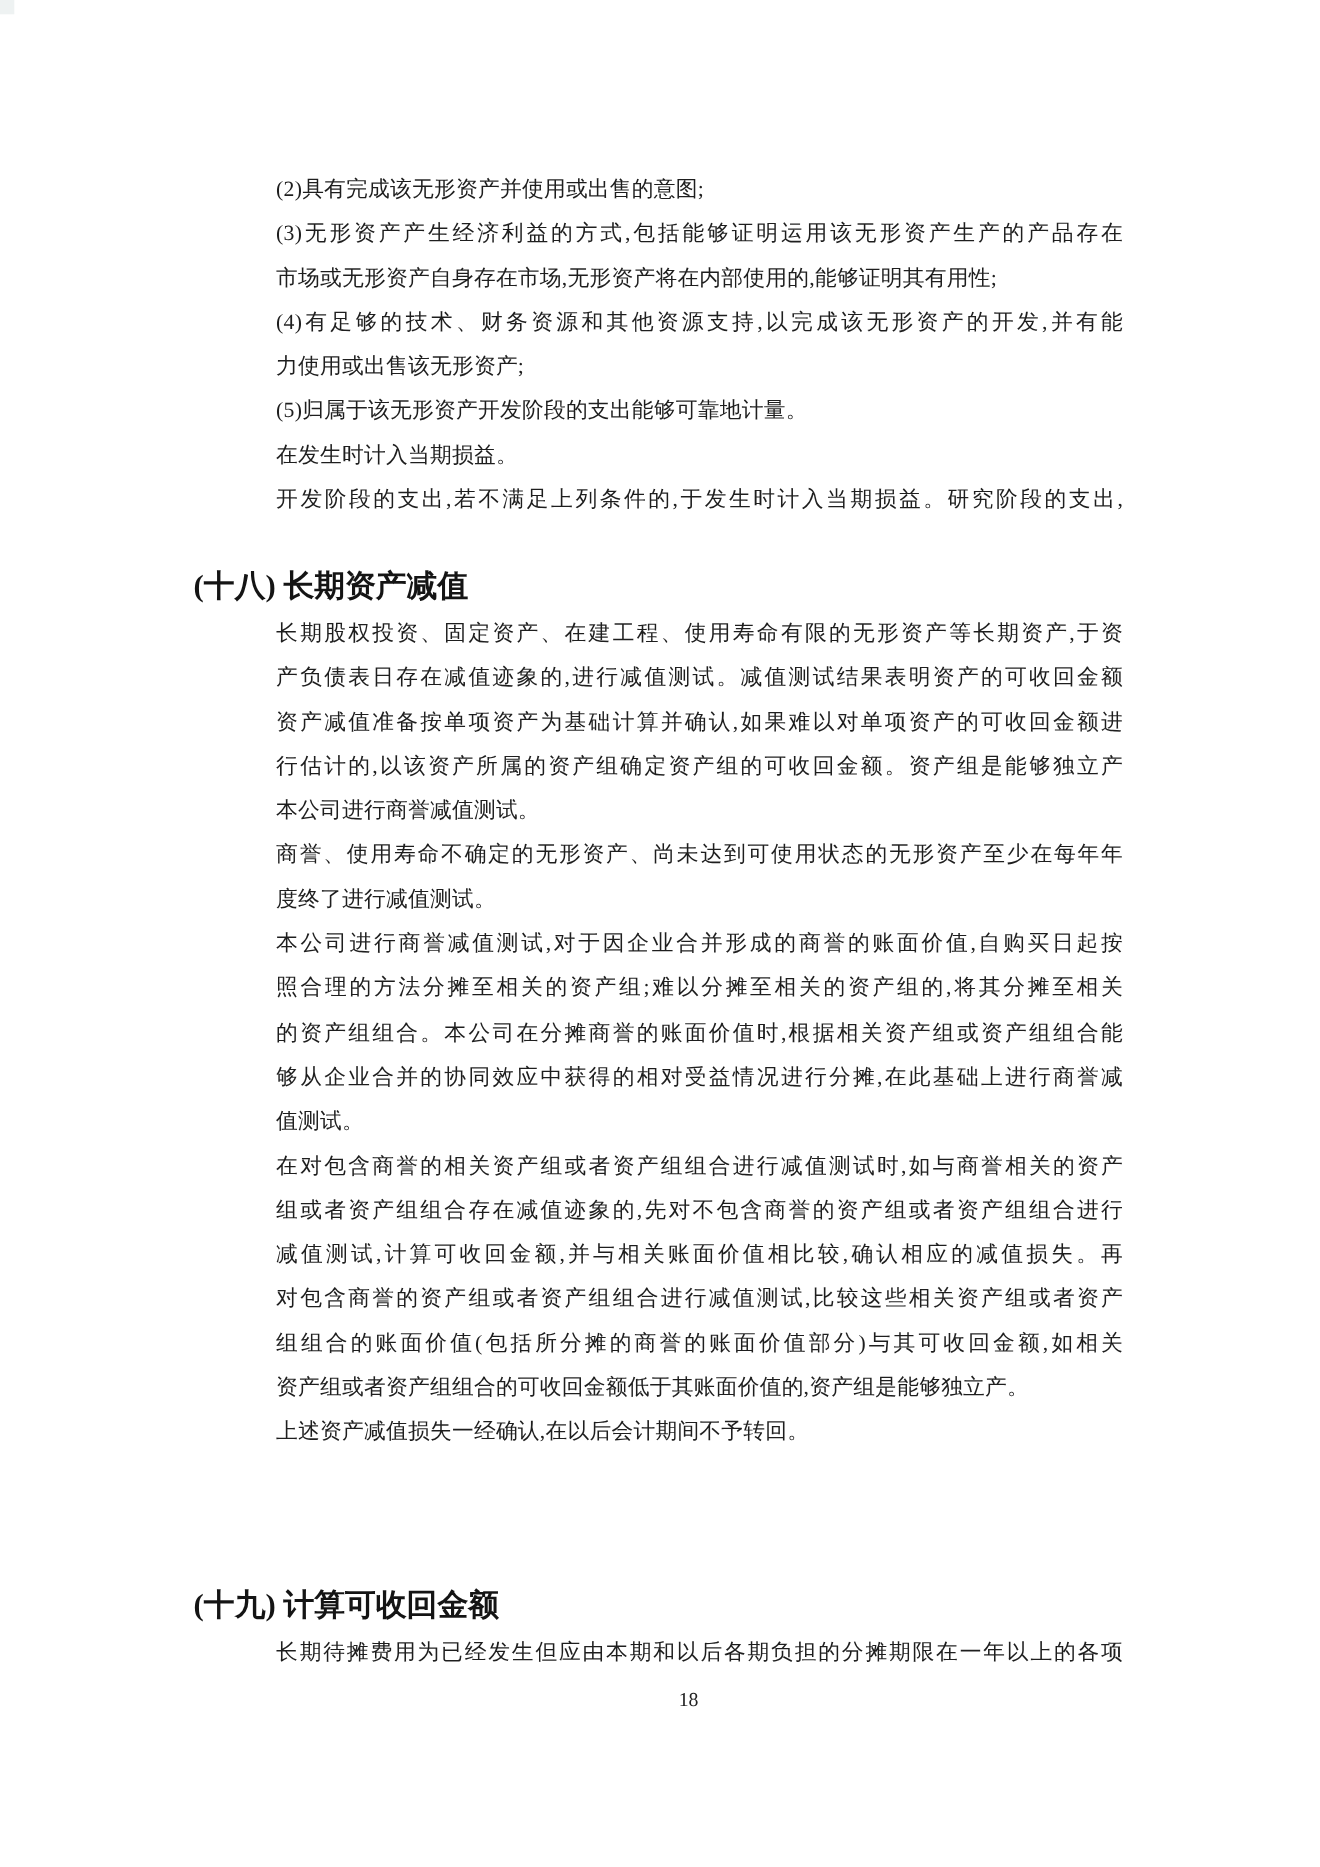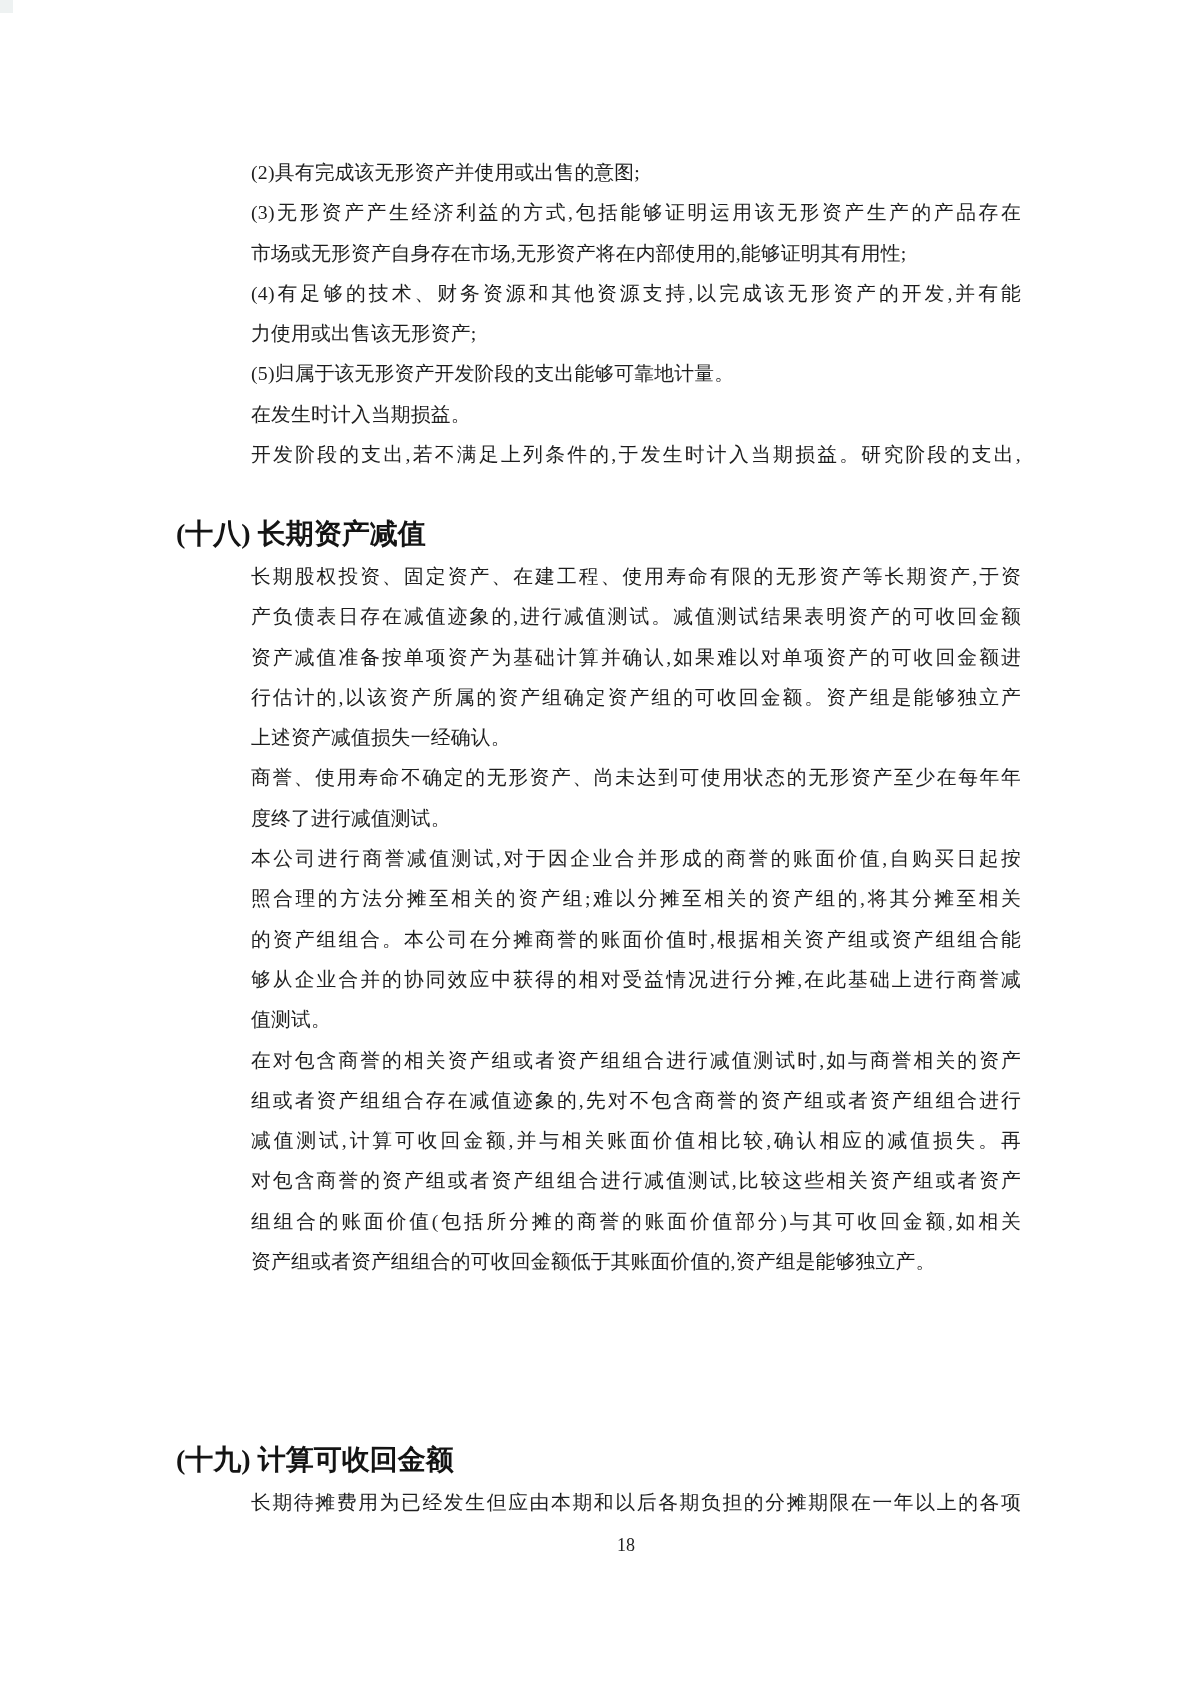--- a/index.html
+++ b/index.html
@@ -68,34 +68,35 @@
 
   <div class="heading heading-18">
     <span class="h-label">(十八)</span><span class="h-title">长期资产减值</span>
   </div>
 
   <section class="block sec18-block">
     <div class="line j">长期股权投资、固定资产、在建工程、使用寿命有限的无形资产等长期资产,于资</div>
     <div class="line j">产负债表日存在减值迹象的,进行减值测试。减值测试结果表明资产的可收回金额</div>
     <div class="line j">资产减值准备按单项资产为基础计算并确认,如果难以对单项资产的可收回金额进</div>
     <div class="line j">行估计的,以该资产所属的资产组确定资产组的可收回金额。资产组是能够独立产</div>
-    <div class="line">上述资产减值损失一经确认。</div>
+    <div class="line">本公司进行商誉减值测试。</div>
     <div class="line j">商誉、使用寿命不确定的无形资产、尚未达到可使用状态的无形资产至少在每年年</div>
     <div class="line">度终了进行减值测试。</div>
     <div class="line j">本公司进行商誉减值测试,对于因企业合并形成的商誉的账面价值,自购买日起按</div>
     <div class="line j">照合理的方法分摊至相关的资产组;难以分摊至相关的资产组的,将其分摊至相关</div>
     <div class="line j">的资产组组合。本公司在分摊商誉的账面价值时,根据相关资产组或资产组组合能</div>
     <div class="line j">够从企业合并的协同效应中获得的相对受益情况进行分摊,在此基础上进行商誉减</div>
     <div class="line">值测试。</div>
     <div class="line j">在对包含商誉的相关资产组或者资产组组合进行减值测试时,如与商誉相关的资产</div>
     <div class="line j">组或者资产组组合存在减值迹象的,先对不包含商誉的资产组或者资产组组合进行</div>
     <div class="line j">减值测试,计算可收回金额,并与相关账面价值相比较,确认相应的减值损失。再</div>
     <div class="line j">对包含商誉的资产组或者资产组组合进行减值测试,比较这些相关资产组或者资产</div>
     <div class="line j">组组合的账面价值(包括所分摊的商誉的账面价值部分)与其可收回金额,如相关</div>
     <div class="line">资产组或者资产组组合的可收回金额低于其账面价值的,资产组是能够独立产。</div>
+    <div class="line">上述资产减值损失一经确认,在以后会计期间不予转回。</div>
   </section>
 
   <div class="heading heading-19">
     <span class="h-label">(十九)</span><span class="h-title">计算可收回金额</span>
   </div>
 
   <section class="block sec19-block">
     <div class="line j">长期待摊费用为已经发生但应由本期和以后各期负担的分摊期限在一年以上的各项</div>
   </section>
 

